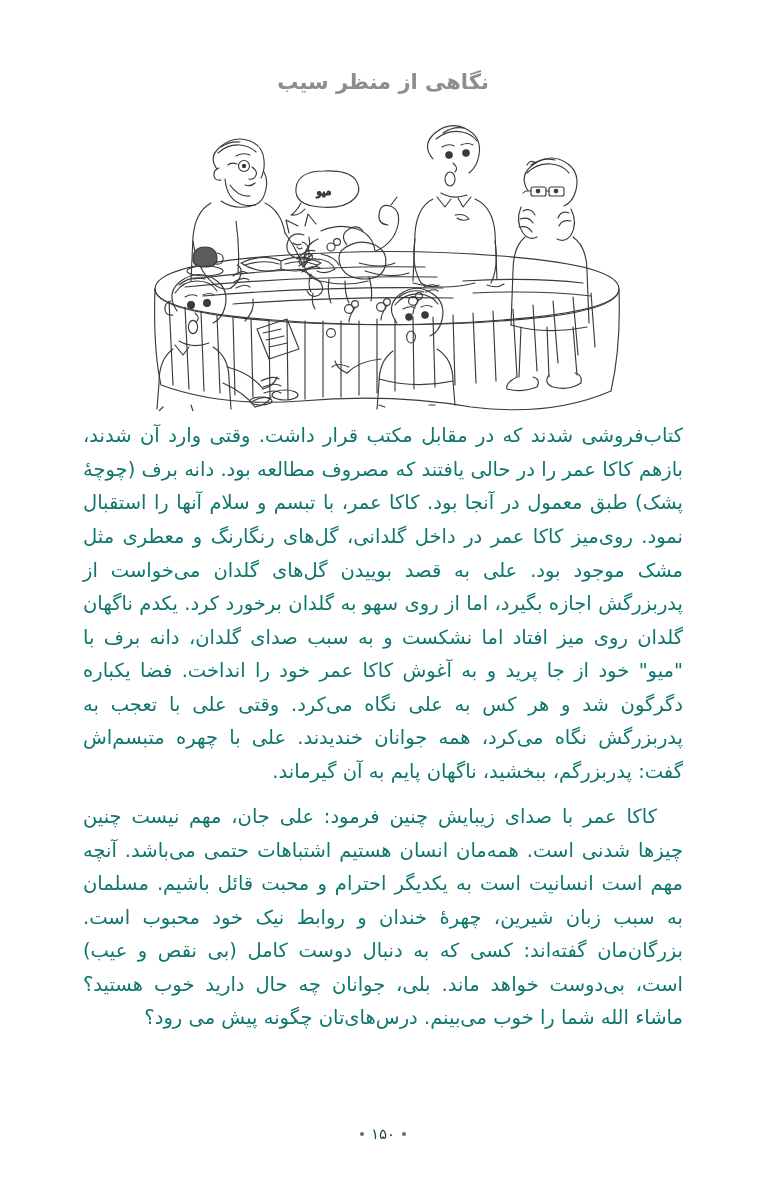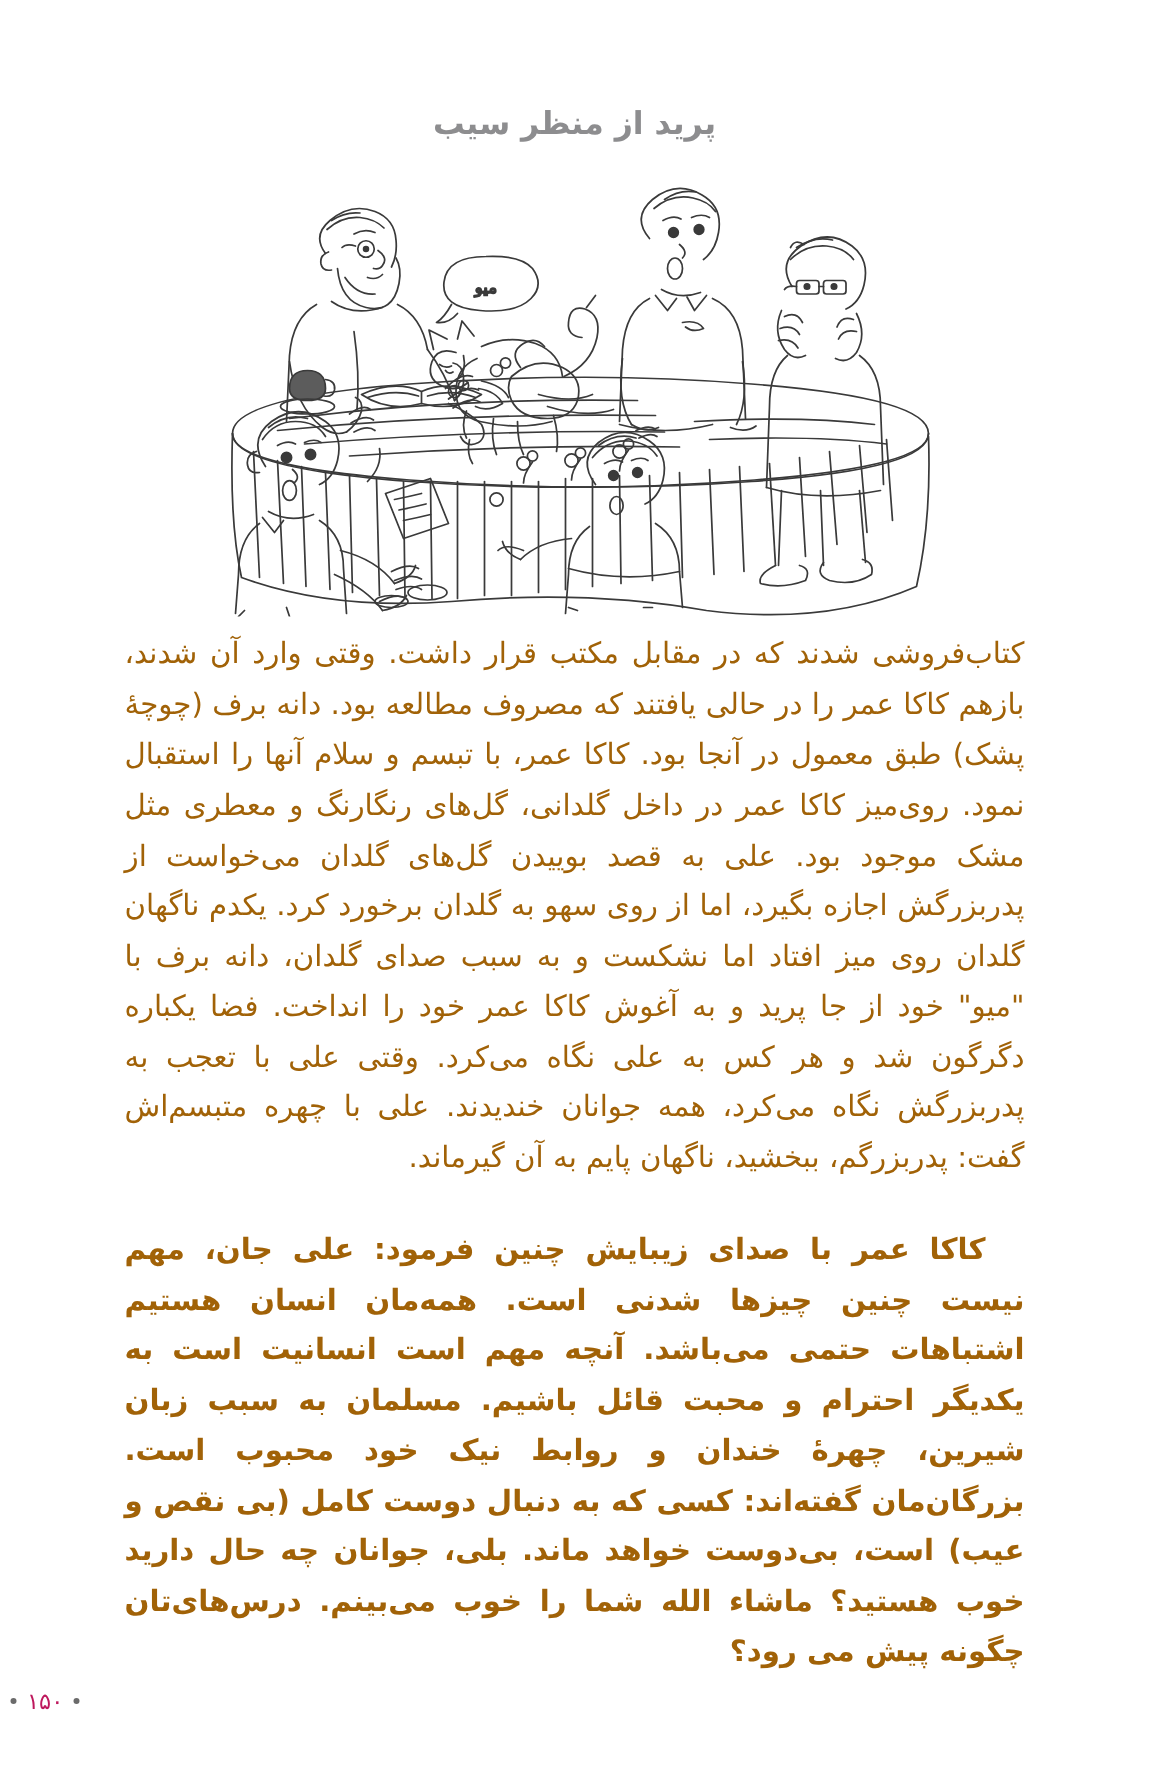--- a/index.html
+++ b/index.html
@@ -57,41 +57,40 @@
     fill: #2b2b2b;
     direction: rtl;
   }
 
   
   .body-text {
     width: 600px;
     margin-top: 8px;
     direction: rtl;
     text-align: justify;
-    color: #a16207;
+    color: #0f766e;
     font-size: 19.5px;
     line-height: 1.72;
   }
   .body-text p {
     margin: 0;
   }
   .body-text p + p {
-    margin-top: 28px;
+    margin-top: 12px;
     text-indent: 26px;
-    font-weight: bold;
   }
 
   
   .page-footer {
     position: absolute;
     bottom: 48px;
     left: 0;
     right: 0;
-    text-align: left;
-    color: #be185d;
+    text-align: center;
+    color: #14532d;
     font-size: 15px;
     letter-spacing: 2px;
     direction: rtl;
   }
   .page-footer .dot {
     display: inline-block;
     width: 4px;
     height: 4px;
     border-radius: 50%;
     background: #6b6b6b;
@@ -101,21 +100,21 @@
   .folio-num {
     display: inline-block;
     vertical-align: middle;
   }
 </style>
 </head>
 <body>
 
 <div class="page">
 
-  <div class="page-title">پرید از منظر سیب</div>
+  <div class="page-title">نگاهی از منظر سیب</div>
 
   <div class="illustration">
     <svg viewBox="0 0 500 300" xmlns="http://www.w3.org/2000/svg">
       <g fill="none" stroke="#3a3a3a" stroke-width="1.15" stroke-linecap="round" stroke-linejoin="round">
 
         <g>
 
           <path d="M84 58 q-9 -12 3 -22 q14 -12 30 -6 q13 5 14 19 q1 10 -3 18"></path>
 
           <path d="M85 42 q10 -9 22 -8 q10 1 16 7"></path>

